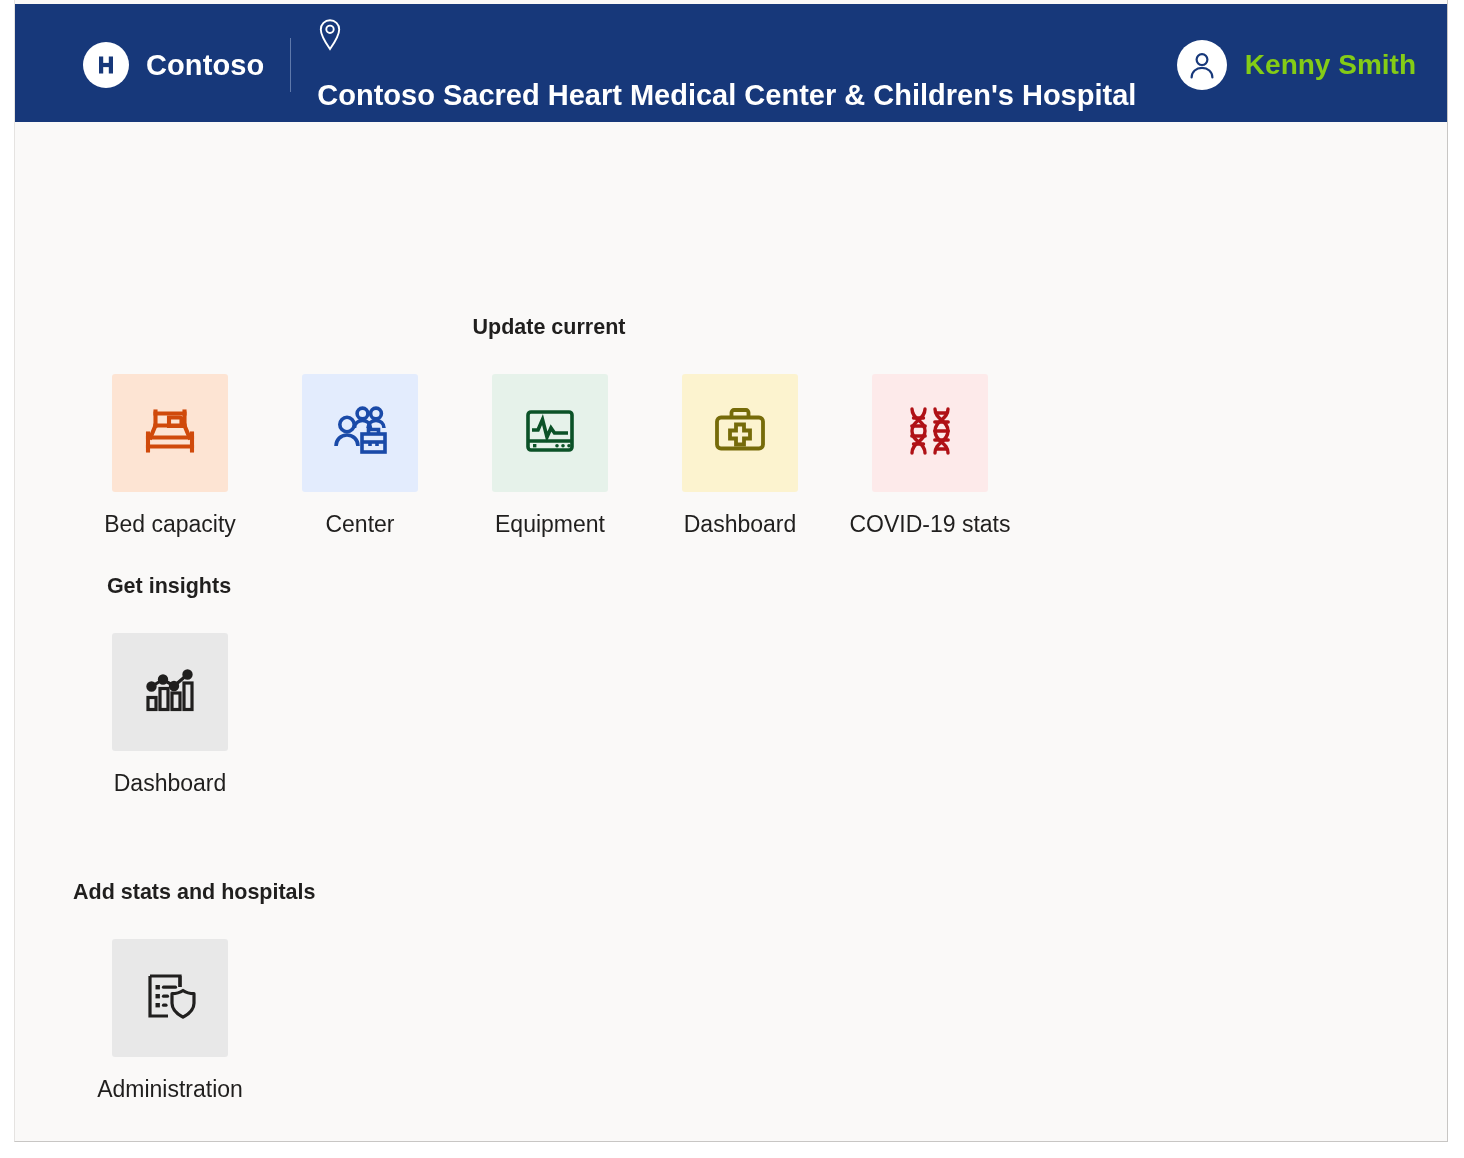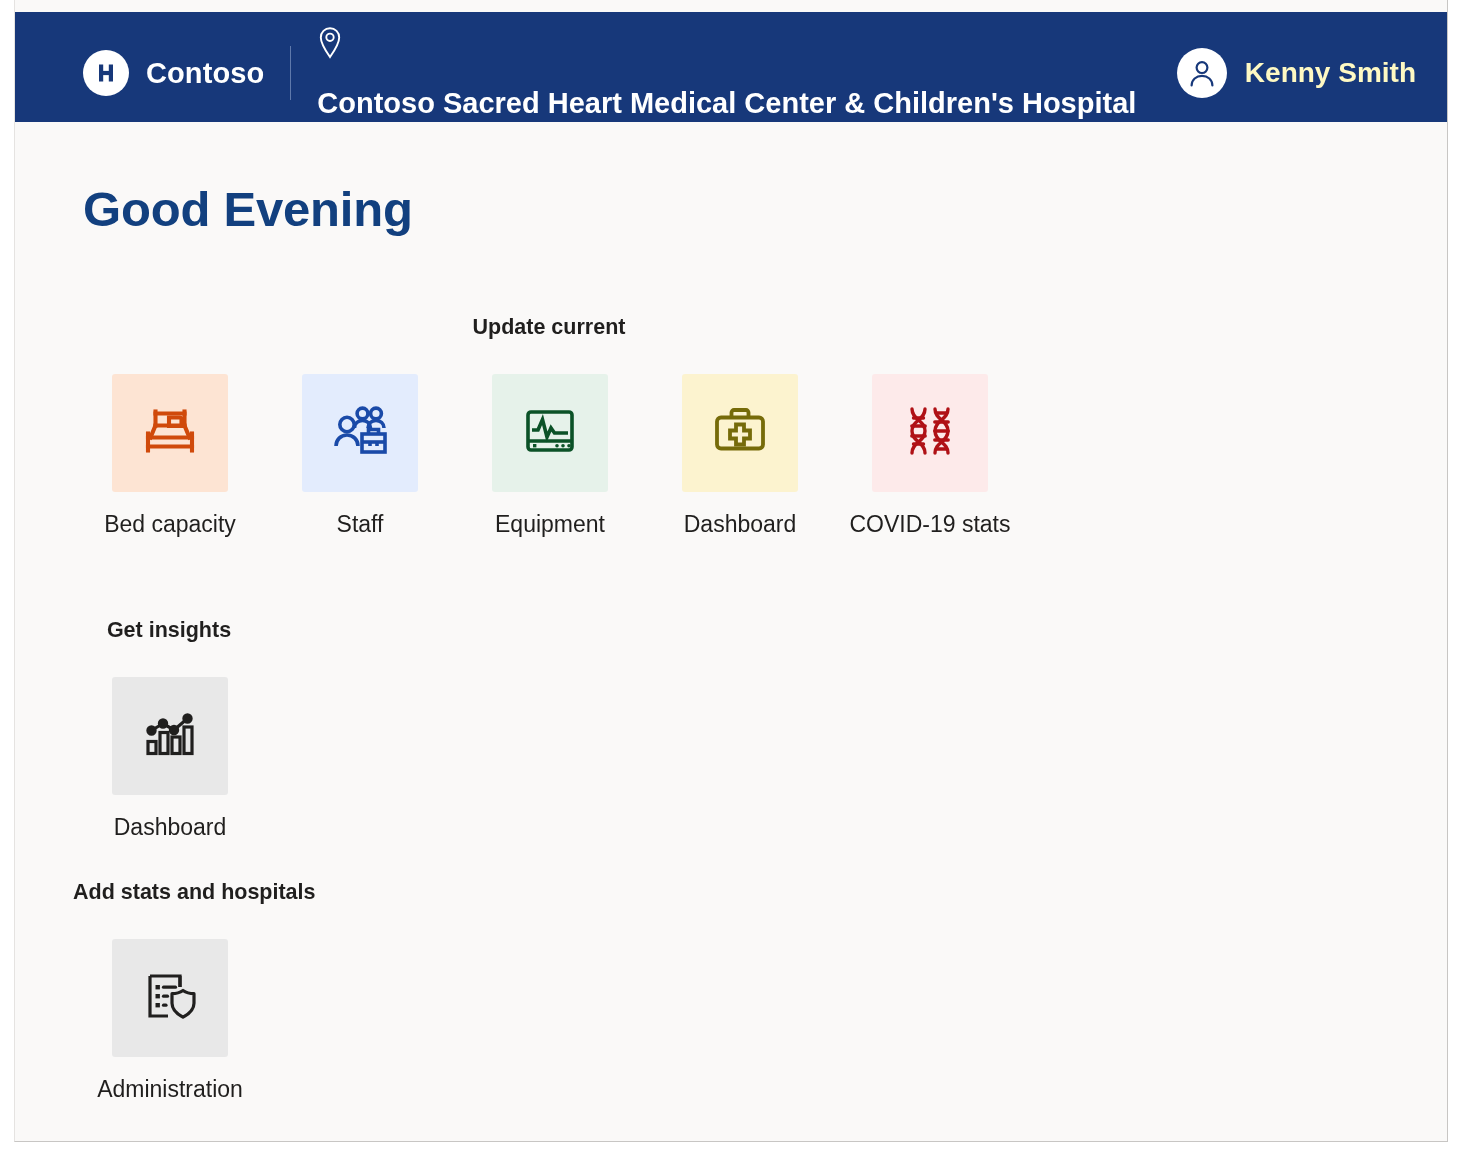--- a/index.html
+++ b/index.html
@@ -24,21 +24,21 @@
     border-right: 1px solid #c8c6c4;
     border-bottom: 1px solid #c8c6c4;
     border-left: 1px solid #e5e3e1;
     overflow: hidden;
   }
 
   
   #app-header {
     position: absolute;
     left: 0;
-    top: 12px;
+    top: 4px;
     width: 1433px;
     height: 122px;
     background: #17387a;
     display: flex;
     align-items: center;
     padding-left: 68px;
     padding-right: 10px;
   }
 
   .brand-block {
@@ -100,21 +100,21 @@
     width: 50px;
     height: 50px;
     border-radius: 50%;
     background: #ffffff;
     display: flex;
     align-items: center;
     justify-content: center;
     flex: 0 0 auto;
   }
   .user-name {
-    color: #fef9c3;
+    color: #84cc16;
     font-size: 28px;
     font-weight: 600;
     white-space: nowrap;
   }
 
   
   #page-body {
     position: absolute;
     left: 0;
     top: 122px;
@@ -132,21 +132,21 @@
     font-weight: 700;
     color: #12407f;
     letter-spacing: -0.2px;
   }
 
   .section {
     position: absolute;
     left: 58px;
   }
   #section-update   { top: 193px; }
-  #section-insights { top: 496px; }
+  #section-insights { top: 452px; }
   #section-admin    { top: 758px; }
 
   .section-heading {
     font-size: 21.5px;
     font-weight: 600;
     color: #201f1e;
     margin: 0 0 0 0;
     text-align: center;
   }
 
@@ -224,21 +224,20 @@
           <circle cx="17" cy="11.6" r="5.4" fill="none" stroke="#17387a" stroke-width="2.2"></circle>
           <path d="M6.6 29.5c0-5.8 4.7-9.6 10.4-9.6s10.4 3.8 10.4 9.6" fill="none" stroke="#17387a" stroke-width="2.2" stroke-linecap="round"></path>
         </svg>
       </span>
       <span class="user-name">Kenny Smith</span>
     </div>
   </div>
 
   <div id="page-body">
 
-    <h1 id="greeting-title">Good Evening</h1>
 
     <div class="section" id="section-update">
       <div class="section-heading">Update current</div>
       <div class="tile-row">
 
         <div class="tile">
           <div class="tile-icon-box" style="background:#fde4d3;">
             <span>
               <svg width="62" height="62" viewBox="0 0 62 62" aria-hidden="true">
                 <g fill="none" stroke="#d04a0b" stroke-width="4.1" stroke-linecap="square">
@@ -273,21 +272,21 @@
                   <path d="M7 46c0-6.4 4.9-11 11-11s11 4.6 11 11"></path>
                   <rect x="33" y="34" width="23" height="18"></rect>
                   <path d="M39.5 34v-4.5h10V34"></path>
                   <path d="M33 42h23"></path>
                   <path d="M41 42v4"></path>
                   <path d="M48 42v4"></path>
                 </g>
               </svg>
             </span>
           </div>
-          <div class="tile-label">Staff</div>
+          <div class="tile-label">Center</div>
         </div>
 
         <div class="tile">
           <div class="tile-icon-box" style="background:#e6f2ea;">
             <span>
               <svg width="62" height="62" viewBox="0 0 62 62" aria-hidden="true">
                 <g fill="none" stroke="#0b5227" stroke-width="3.6">
                   <rect x="9" y="12" width="44" height="38" rx="3"></rect>
                   <path d="M9 41h44"></path>
                   <path d="M13 30h6l4.5-10.5L28 37l4-9 3.5 5H49"></path>

